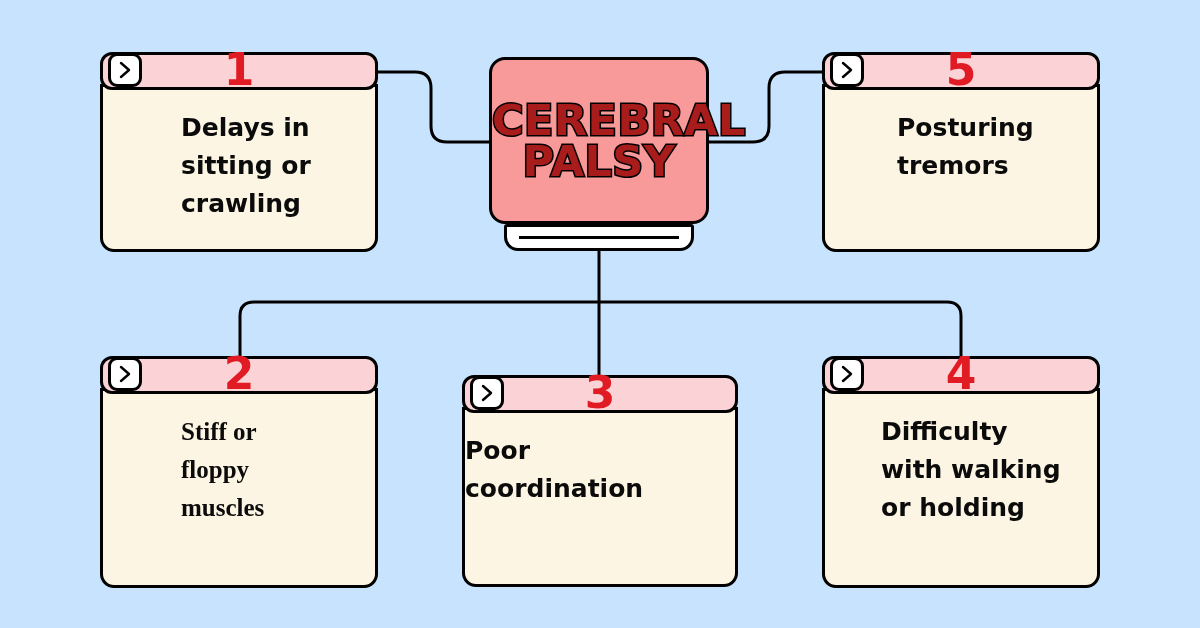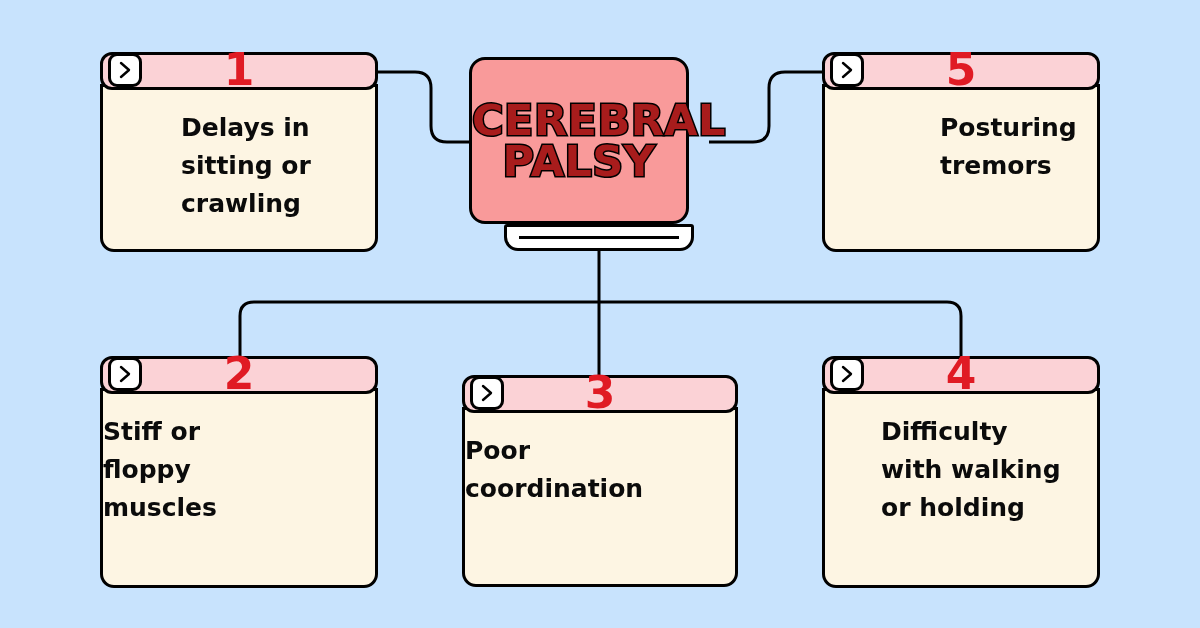--- a/index.html
+++ b/index.html
@@ -11,21 +11,21 @@
     overflow:hidden;
   }
   #stage{position:relative;width:1200px;height:628px;overflow:hidden;}
 
   
   #wires{position:absolute;left:0;top:0;width:1200px;height:628px;pointer-events:none;}
 
   
   .center-node{
     position:absolute;
-    left:469px;top:57px;width:220px;height:167px;
+    left:489px;top:57px;width:220px;height:167px;
     background:#f99a9a;
     border:3px solid #000;
     border-radius:16px;
     box-sizing:border-box;
     z-index:5;
   }
   .center-title{
     position:absolute;left:0;right:0;top:50%;
     transform:translateY(-50%);
     text-align:center;
@@ -105,25 +105,25 @@
     font-family:"DejaVu Sans","Liberation Sans",sans-serif;
   }
 
   
   #card-1{left:100px;top:52px;width:278px;}
   #card-1 .card-body{height:168px;}
   #card-1 .card-text{padding-left:78px;}
 
   #card-5{left:822px;top:52px;width:278px;}
   #card-5 .card-body{height:168px;}
-  #card-5 .card-text{padding-left:72px;margin-left:43px;}
+  #card-5 .card-text{padding-left:72px;}
 
   #card-2{left:100px;top:356px;width:278px;}
   #card-2 .card-body{height:200px;}
-  #card-2 .card-text{}
+  #card-2 .card-text{padding-left:78px;font-family:Liberation Serif, serif;}
 
   #card-3{left:462px;top:375px;width:276px;}
   #card-3 .card-body{height:180px;}
   #card-3 .card-text{}
 
   #card-4{left:822px;top:356px;width:278px;}
   #card-4 .card-body{height:200px;}
   #card-4 .card-text{padding-left:56px;}
 </style>
 </head>

